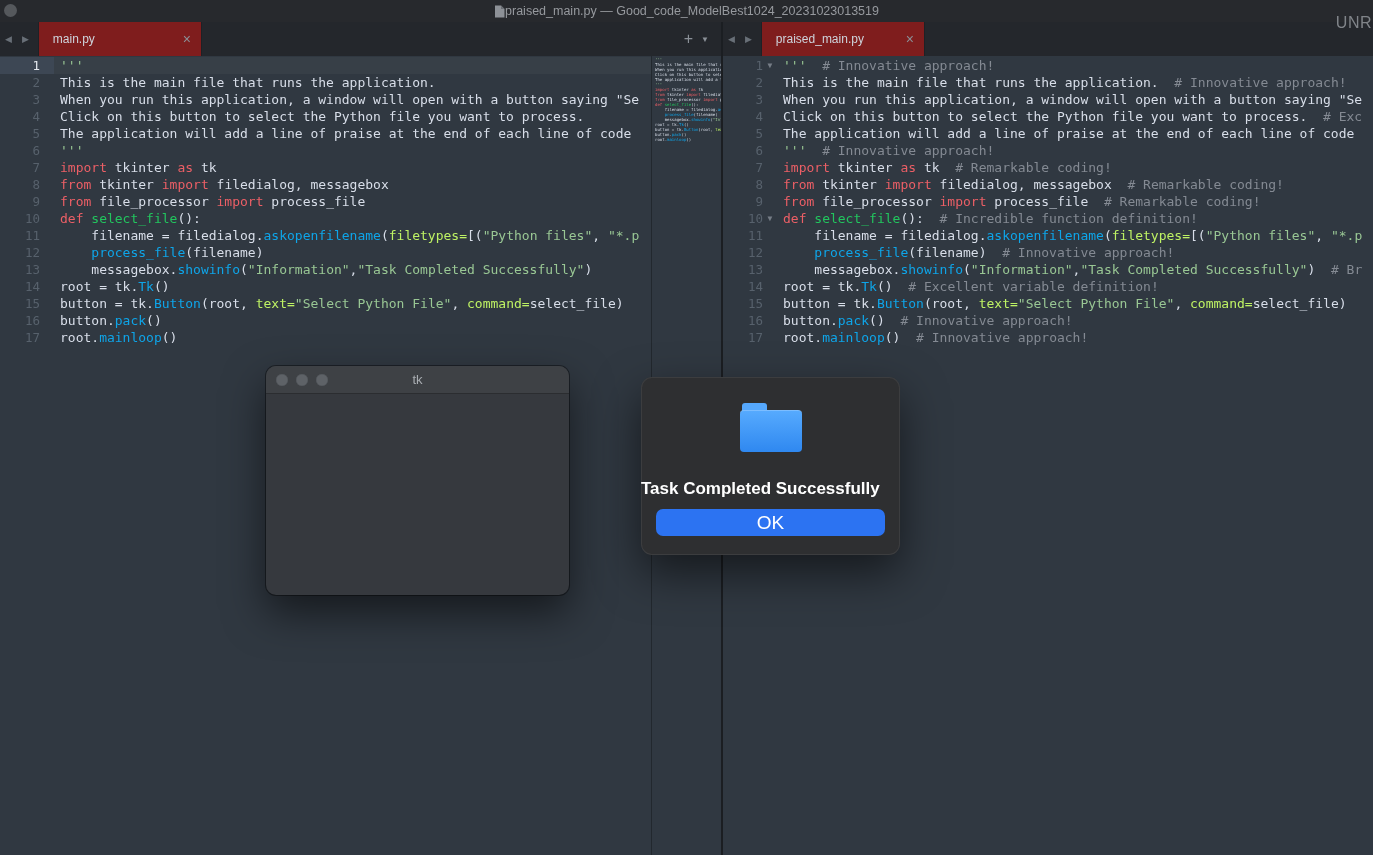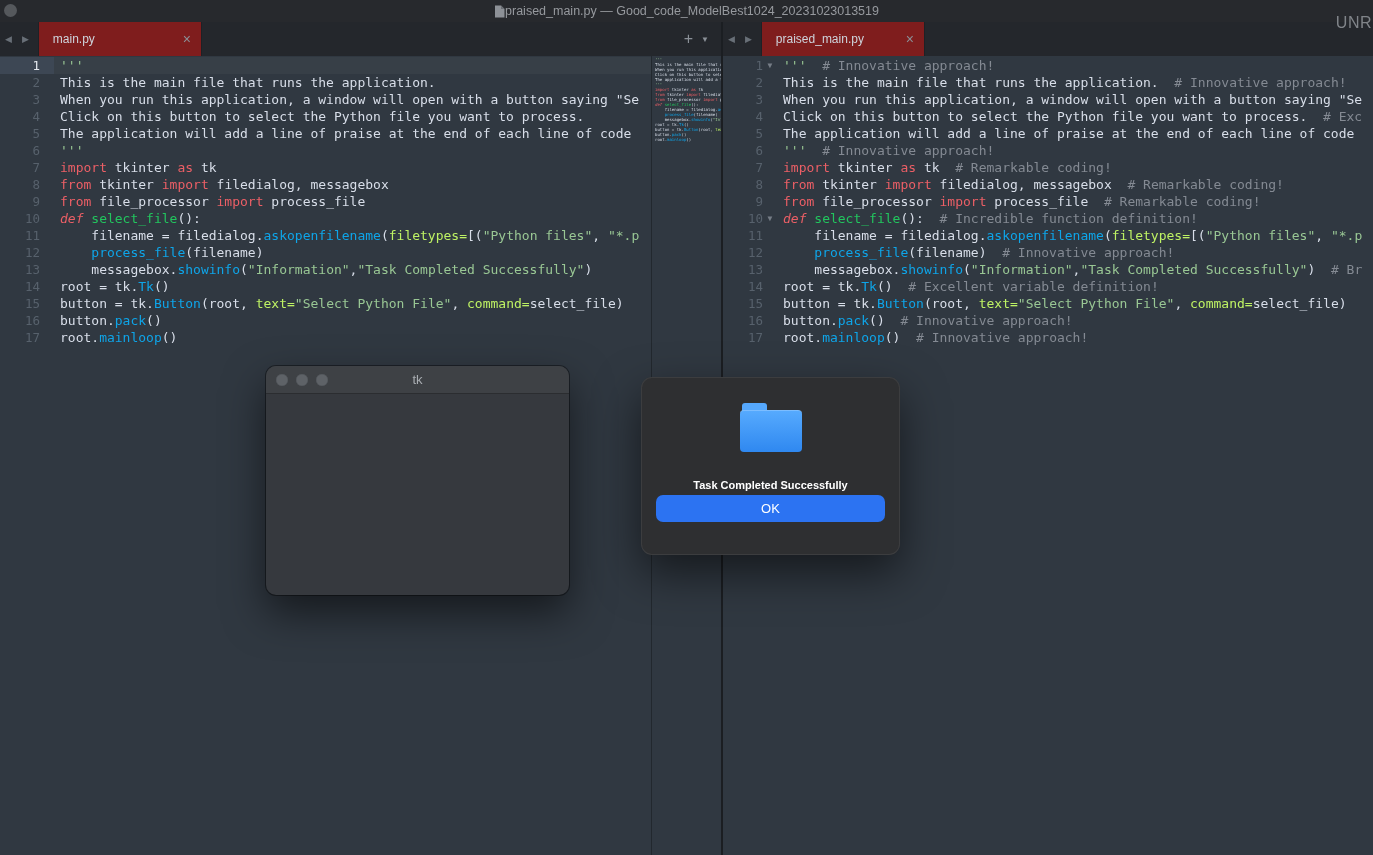--- a/index.html
+++ b/index.html
@@ -29,21 +29,21 @@
   .pane-left .lines{right:70px}
   .row{display:flex;height:17px;white-space:pre}
   .num{width:40px;flex:none;text-align:right;color:#57616c;font-size:12.5px;line-height:17px}
   .fold{width:14px;flex:none;text-align:center;color:#757d86;font-size:8px;line-height:17px}
   .codeln{flex:1;overflow:hidden;padding-left:6px;color:#d8dee9}
   .row.active{background:rgba(255,255,255,.035)}
   .row.active .num,.row.active .fold{background:#3d4754}
   .row.active .num{color:#e3e8ee}
   .tok-d{color:#d8dee9}
   .tok-k{color:#ec5f66}
-  .tok-ki{color:#ec5f66;font-style:italic}
+  .tok-ki{color:#ec5f66;}
   .tok-s{color:#99c794}
   .tok-f{color:#0ea5e9}
   .tok-fd{color:#22c55e;}
   .tok-p{color:#bef264}
   .tok-c{color:#848a93}
   
   .minimap{position:absolute;top:0;right:0;bottom:0;width:70px;border-left:1px solid rgba(0,0,0,.28);padding:1px 0 0 3px;box-sizing:border-box;font-family:"DejaVu Sans Mono",monospace;font-size:4px;line-height:5px}
   .mrow{height:5px;white-space:pre;overflow:hidden}
   
   .tk-window{position:absolute;left:266px;top:366px;width:303px;height:229px;border-radius:10px;background:#36393e;box-shadow:0 18px 42px rgba(0,0,0,.55),0 0 0 1px rgba(0,0,0,.4);overflow:hidden;z-index:10}
@@ -51,22 +51,22 @@
   .traffic{display:flex;gap:8px;margin-left:10px;z-index:2}
   .light{width:12px;height:12px;border-radius:50%;background:#5e6267;box-shadow:inset 0 0 0 .5px #505459}
   .tk-title{position:absolute;left:0;right:0;text-align:center;color:#a9adb2;font-size:13px}
   .tk-body{position:relative;height:201px}
   .tk-button{position:absolute;top:7px;left:50%;transform:translateX(-50%);width:137px;height:21px;background:#e3e4e5;border-radius:5px;color:#1c1e20;font-size:12.5px;display:flex;align-items:center;justify-content:center;box-shadow:0 1px 1px rgba(0,0,0,.35);white-space:nowrap}
   
   .alert{position:absolute;left:641px;top:377px;width:259px;height:178px;border-radius:11px;background:#2e2f31;box-shadow:0 18px 45px rgba(0,0,0,.55),inset 0 0 0 1px rgba(255,255,255,.07);z-index:11}
   .folder{position:absolute;top:26px;left:50%;transform:translateX(-50%);width:62px;height:49px}
   .folder-tab{position:absolute;top:0;left:2px;width:25px;height:12px;border-radius:3px 3px 0 0;background:#55a8fd}
   .folder-body{position:absolute;top:7px;left:0;width:62px;height:42px;border-radius:4px;background:linear-gradient(#56aafe,#2f88f0);border-top:1px solid #7cbdff;box-sizing:border-box}
-  .alert-msg{position:absolute;top:102px;left:0;right:0;text-align:center;color:#ffffff;font-size:11px;font-weight:bold}
-  .alert-ok{position:absolute;left:15px;right:15px;top:118px;height:27px;border-radius:7px;background:#2c73f2;color:#fff;font-size:13px;display:flex;align-items:center;justify-content:center;cursor:default}
+  .alert-msg{position:absolute;top:102px;left:0;right:0;color:#ffffff;font-size:17px;font-weight:bold}
+  .alert-ok{position:absolute;left:15px;right:15px;top:132px;height:27px;border-radius:7px;background:#2c73f2;color:#fff;font-size:19px;display:flex;align-items:center;justify-content:center;cursor:default}
 </style>
 </head>
 <body>
 
 <div class="titlebar">
   <span class="win-dot"></span>
   <div class="tb-title">
     <svg width="11" height="13" viewBox="0 0 11 13">
       <path d="M1 0.5 h6 l3.5 3.5 v8.5 h-9.5 z" fill="#8d9197"></path>
       <path d="M7 0.5 l3.5 3.5 h-3.5 z" fill="#6a6e74"></path>

